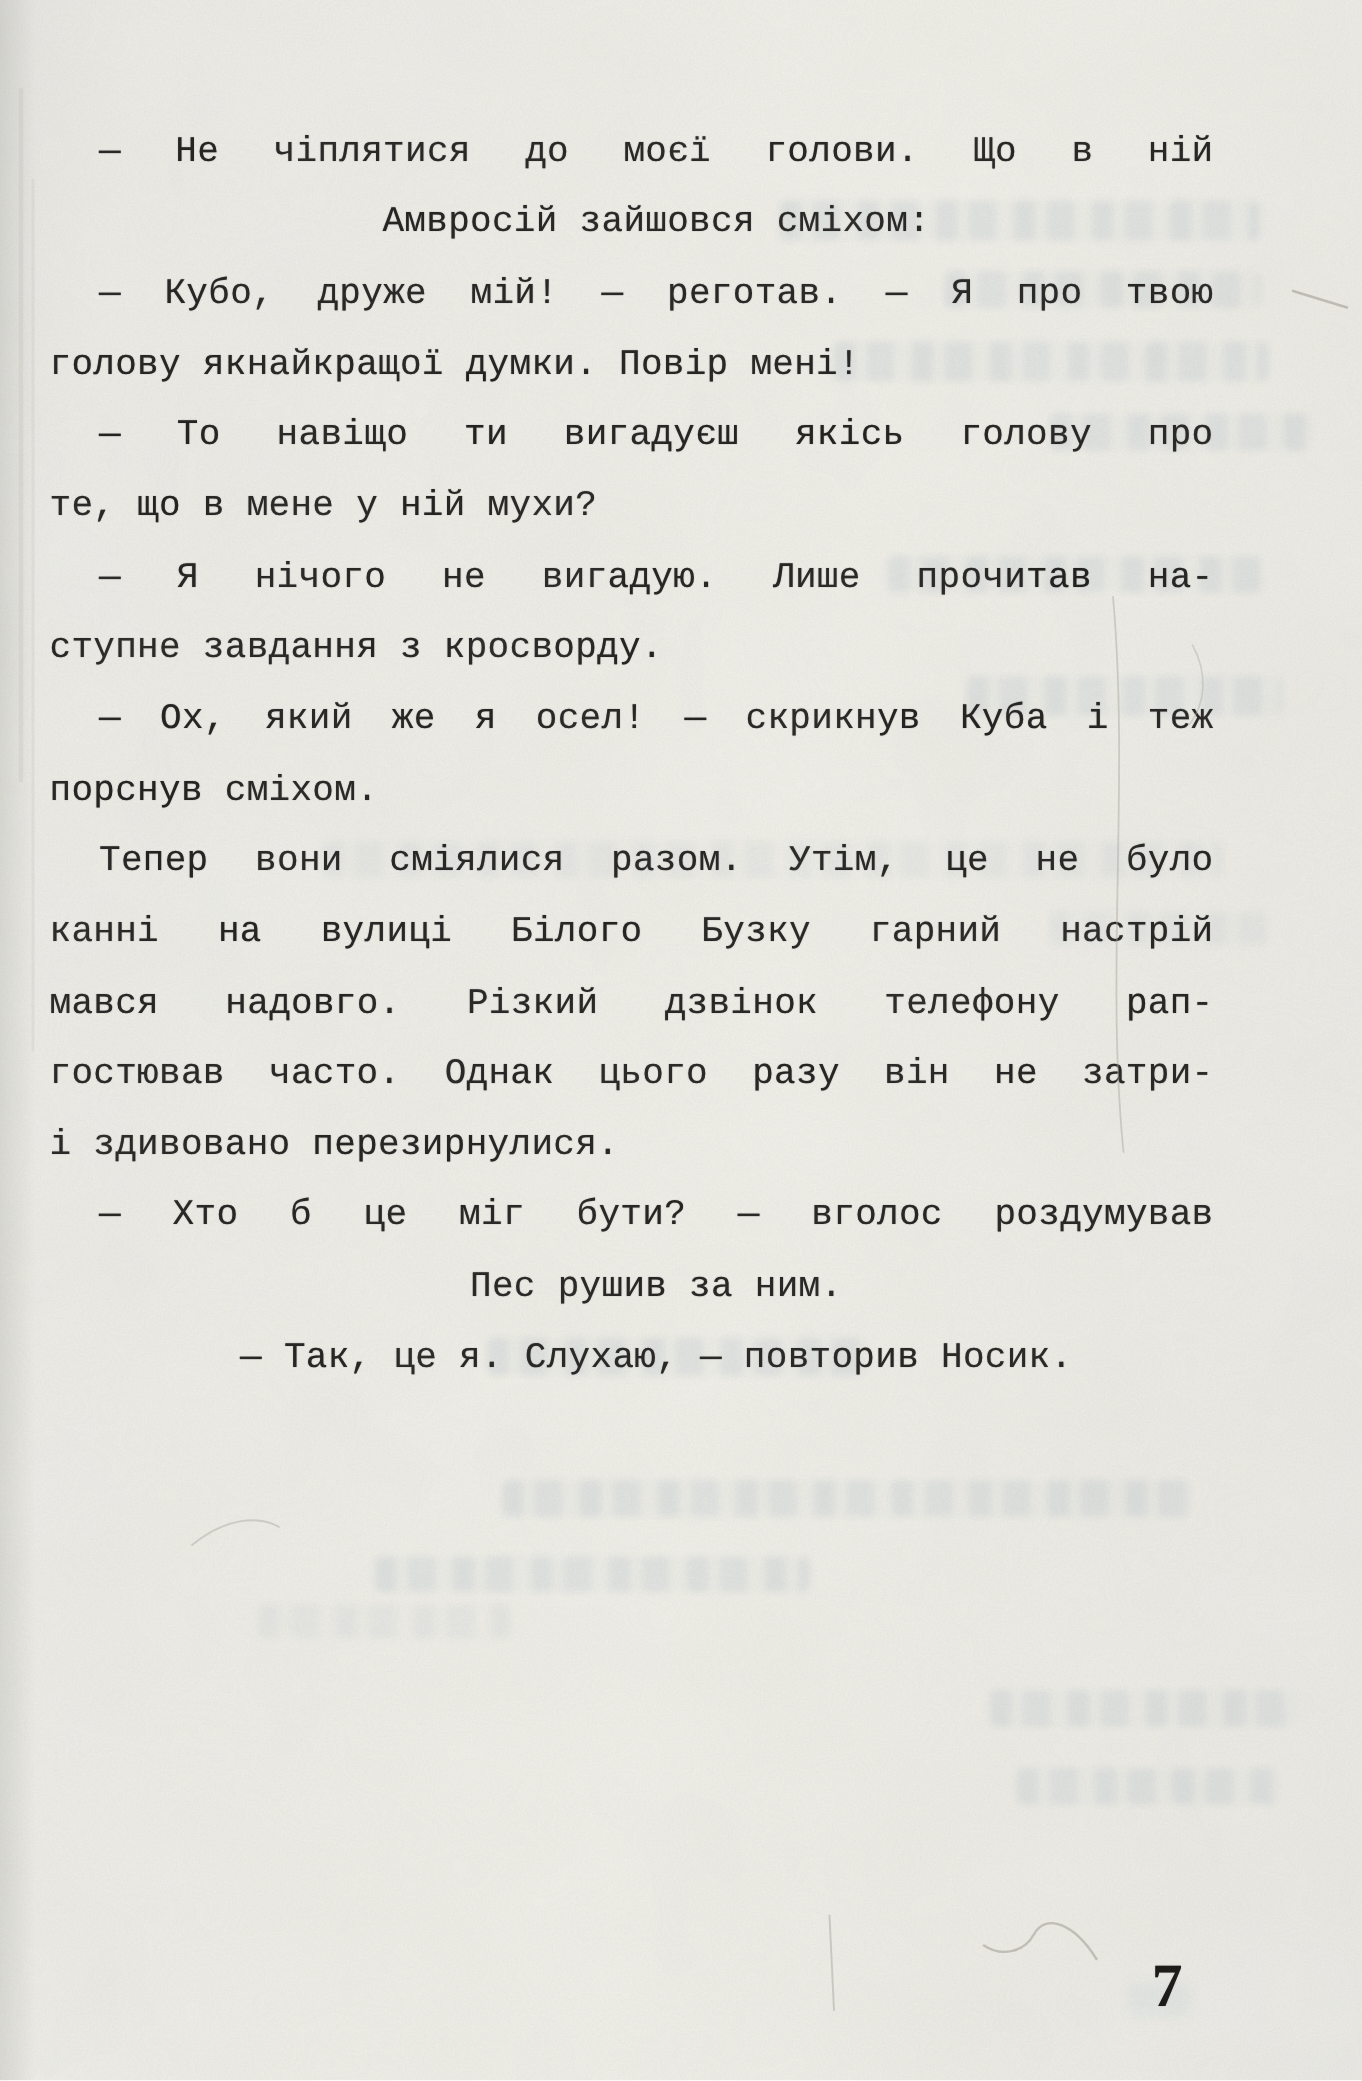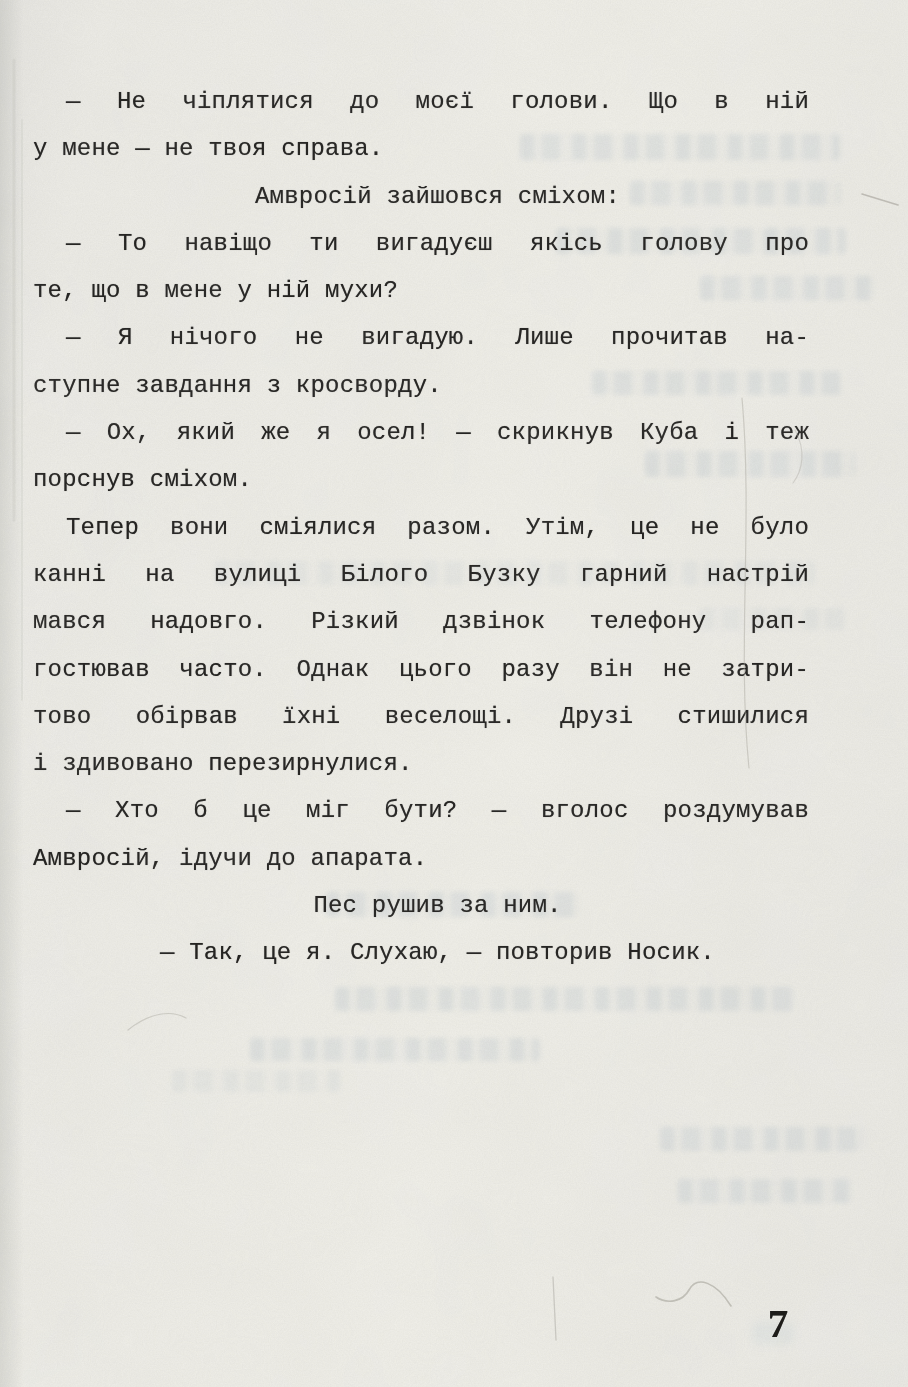--- a/index.html
+++ b/index.html
@@ -67,36 +67,35 @@
   <div class="ghost" style="left:325px; top:892px; width:255px; height:25px;"></div>
   <div class="ghost" style="left:335px; top:987px; width:460px;"></div>
   <div class="ghost" style="left:250px; top:1038px; width:290px; height:23px;"></div>
   <div class="ghost faint" style="left:172px; top:1070px; width:168px; height:22px;"></div>
   <div class="ghost" style="left:660px; top:1127px; width:205px;"></div>
   <div class="ghost" style="left:678px; top:1179px; width:175px;"></div>
   <div class="ghost soft" style="left:752px; top:1322px; width:42px; height:22px;"></div>
 
   <div class="textblock">
     <div class="line indent j">— Не чіплятися до моєї голови. Що в ній</div>
-    <div class="line">у мене — не твоя справа.</div>
     <div class="line indent">Амвросій зайшовся сміхом:</div>
+    <div class="line indent j">— Кубо, друже мій! — реготав. — Я про твою</div>
+    <div class="line">голову якнайкращої думки. Повір мені!</div>
     <div class="line indent j">— То навіщо ти вигадуєш якісь голову про</div>
     <div class="line">те, що в мене у ній мухи?</div>
     <div class="line indent j">— Я нічого не вигадую. Лише прочитав на-</div>
     <div class="line">ступне завдання з кросворду.</div>
     <div class="line indent j">— Ох, який же я осел! — скрикнув Куба і теж</div>
     <div class="line">порснув сміхом.</div>
     <div class="line indent j">Тепер вони сміялися разом. Утім, це не було</div>
     <div class="line j">канні на вулиці Білого Бузку гарний настрій</div>
     <div class="line j">мався надовго. Різкий дзвінок телефону рап-</div>
     <div class="line j">гостював часто. Однак цього разу він не затри-</div>
-    <div class="line j">тово обірвав їхні веселощі. Друзі стишилися</div>
     <div class="line">і здивовано перезирнулися.</div>
     <div class="line indent j">— Хто б це міг бути? — вголос роздумував</div>
-    <div class="line">Амвросій, ідучи до апарата.</div>
     <div class="line indent">Пес рушив за ним.</div>
     <div class="line indent">— Так, це я. Слухаю, — повторив Носик.</div>
   </div>
 
   <div class="pagenum">7</div>
 
   <svg class="overlay" width="908" height="1387">
     <defs>
       <filter id="fgrain" x="0" y="0" width="100%" height="100%">
         <feTurbulence type="fractalNoise" baseFrequency="0.85" numOctaves="2" seed="4" stitchTiles="stitch"></feTurbulence>

